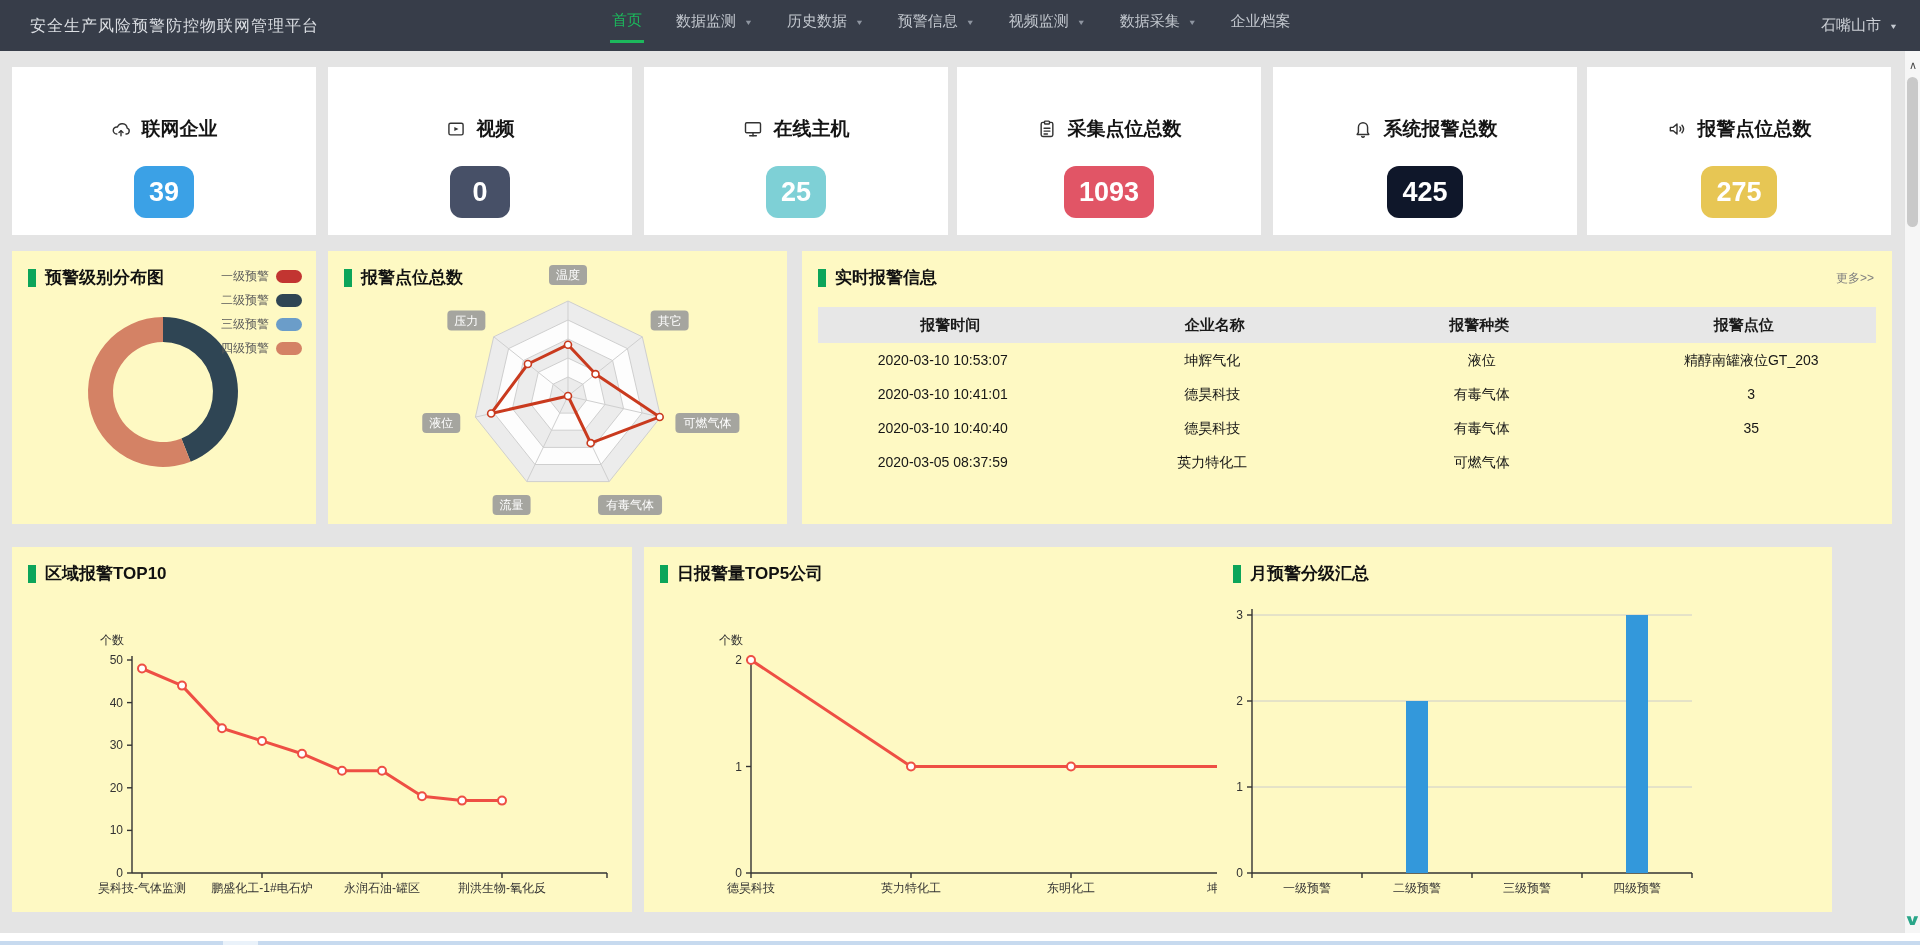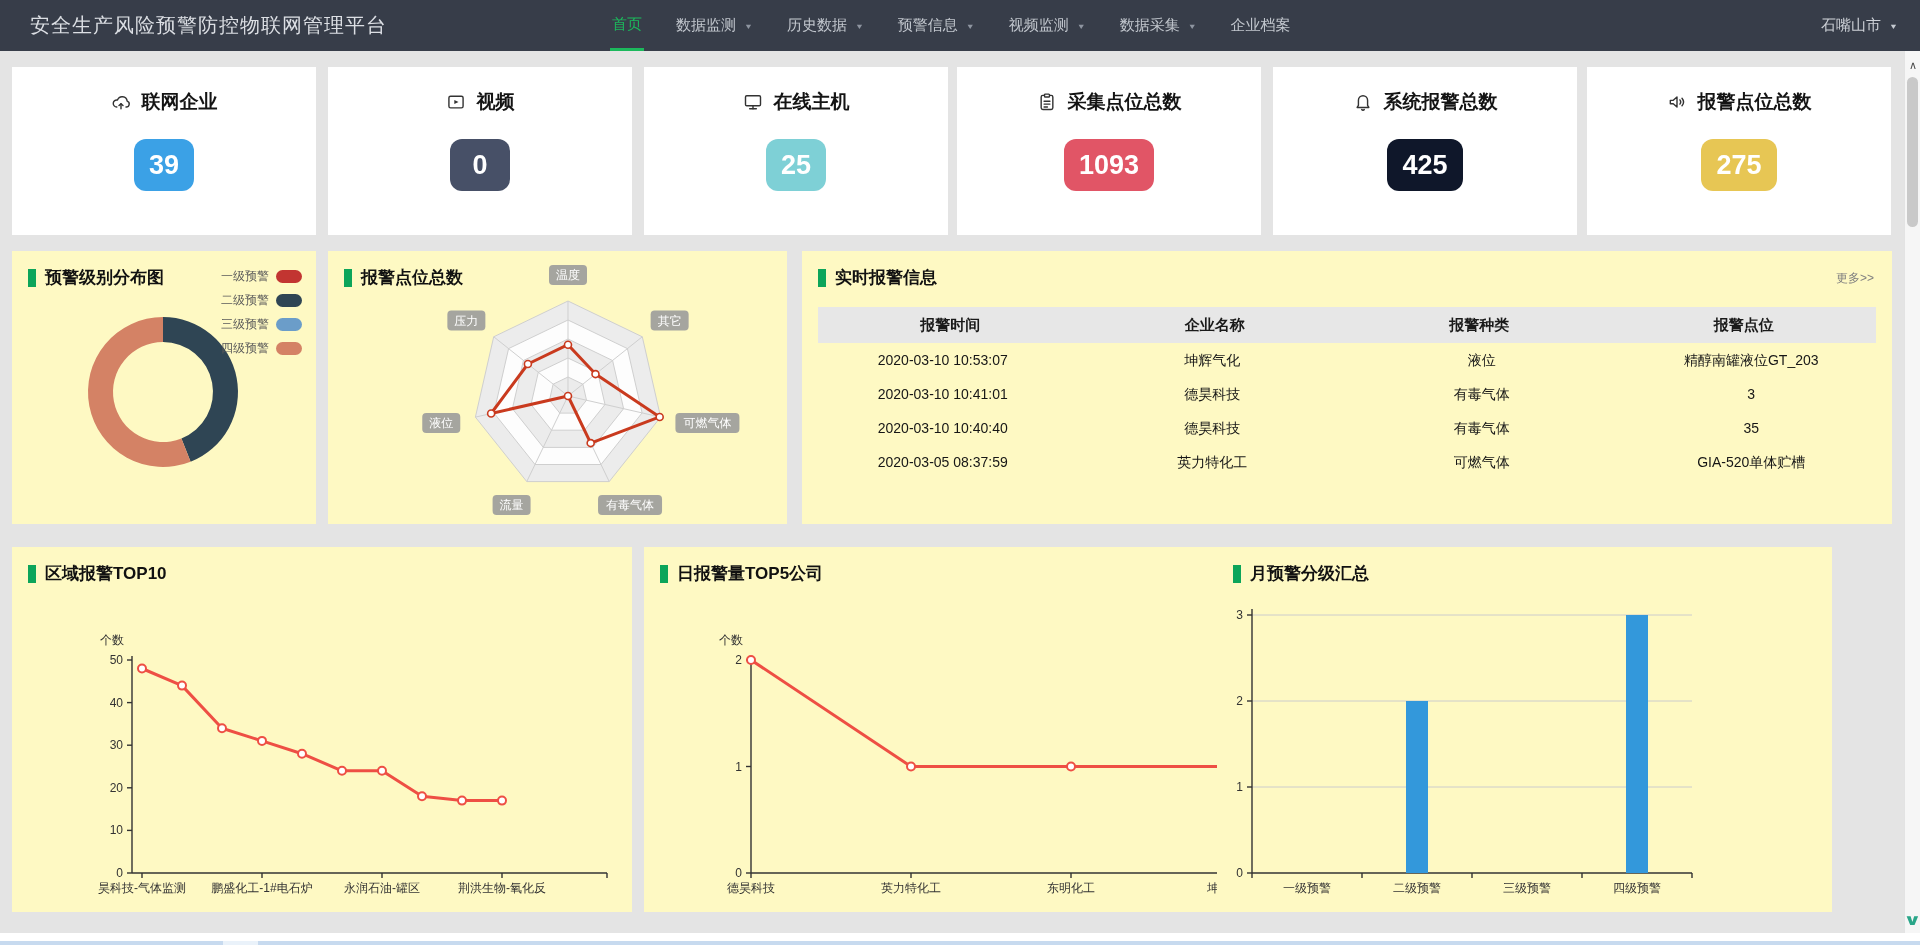--- a/index.html
+++ b/index.html
@@ -1,30 +1,30 @@
 <!DOCTYPE html>
 <html><head>
 <meta charset="utf-8">
 <style>
   html,body{margin:0;padding:0;}
   body{font-family:"Liberation Sans","DejaVu Sans",sans-serif;}
   .page{position:relative;width:1920px;height:945px;background:#e4e4e4;overflow:hidden;}
 
   
   .nav{position:absolute;left:0;top:0;width:1920px;height:51px;background:#373d49;}
-  .app-title{position:absolute;left:30px;top:0;height:68px;line-height:51px;color:#dcdfe4;font-size:20px;letter-spacing:1px;text-align:center;}
+  .app-title{position:absolute;left:30px;top:0;height:68px;line-height:51px;color:#dcdfe4;font-size:16px;letter-spacing:1px;text-align:center;}
   .menu{position:absolute;left:610px;top:0;height:51px;display:flex;gap:30px;}
-  .menu-item{height:51px;display:flex;align-items:center;color:#c2c7ce;font-size:15px;cursor:pointer;box-sizing:border-box;padding:0 2px;justify-content:center;}
+  .menu-item{height:43px;display:flex;align-items:center;color:#c2c7ce;font-size:15px;cursor:pointer;box-sizing:border-box;padding:0 2px;justify-content:center;}
   .menu-item.active{color:#1cb85c;border-bottom:3px solid #1cb85c;}
   .caret{font-size:9px;color:#8e95a0;margin-left:8px;transform:scaleY(.85);}
   .region{position:absolute;right:22px;top:0;height:51px;display:flex;align-items:center;color:#cdd1d7;font-size:15px;cursor:pointer;}
   .region .caret{color:#c5cad1;}
 
   
-  .card{position:absolute;top:67px;width:304px;height:168px;background:#fff;display:flex;flex-direction:column;align-items:center;padding-top:22px;box-sizing:border-box;}
+  .card{position:absolute;top:67px;width:304px;height:168px;background:#fff;display:flex;flex-direction:column;align-items:center;padding-top:49px;box-sizing:border-box;}
   .card-head{display:flex;align-items:center;gap:11px;}
   .card-head svg{display:block;}
   .card-label{font-size:19px;font-weight:700;color:#141414;}
   .badge{margin-top:24px;min-width:30px;height:52px;padding:0 15px;border-radius:12px;display:inline-flex;align-items:center;justify-content:center;color:#fff;font-size:27px;font-weight:700;}
 
   
   .panel{position:absolute;background:#fef9c3;}
   .ptitle{position:absolute;top:15px;left:16px;display:flex;align-items:center;gap:9px;z-index:3;}
   .pmark{width:8px;height:18px;background:#0ca55a;}
   .plabel{font-size:17px;font-weight:700;color:#111;}
@@ -276,21 +276,20 @@
       <div class="tbl-row">
         <div>2020-03-10 10:40:40</div>
         <div>德昊科技</div>
         <div>有毒气体</div>
         <div>35</div>
       </div>
       <div class="tbl-row">
         <div>2020-03-05 08:37:59</div>
         <div>英力特化工</div>
         <div>可燃气体</div>
-        <div>GIA-520单体贮槽</div>
       </div>
     </div>
   </div>
 
   <div class="panel" style="left:12px;top:547px;width:620px;height:365px">
     <div class="ptitle">
         <span class="pmark"></span>
         <span class="plabel">区域报警TOP10</span>
       </div>
     <svg class="chart" id="c-top10" width="620" height="365">

